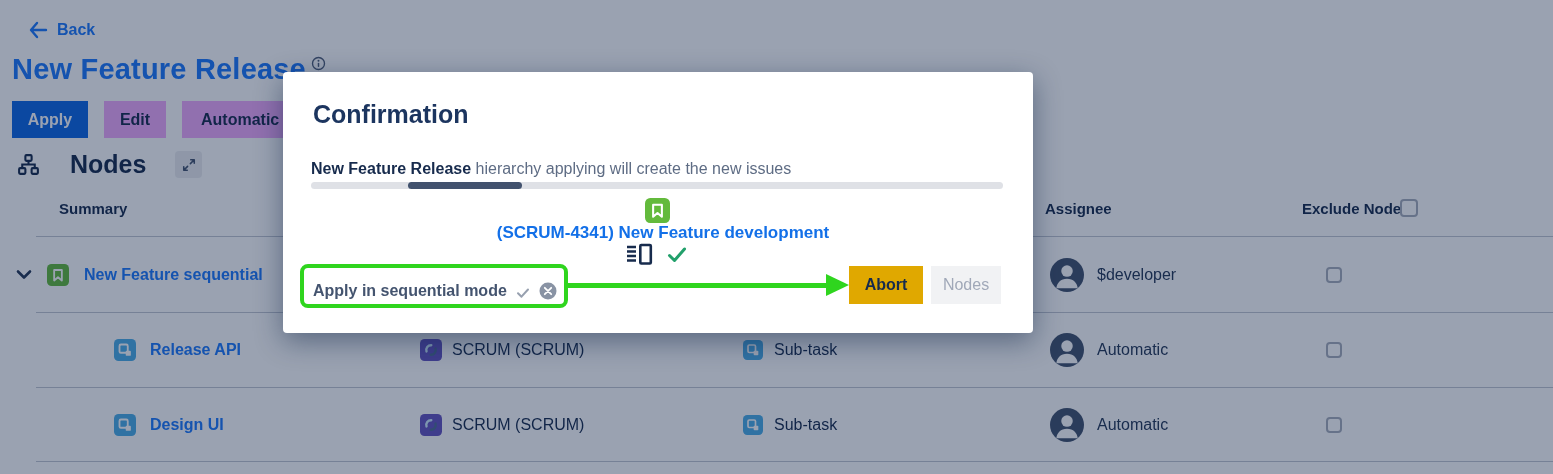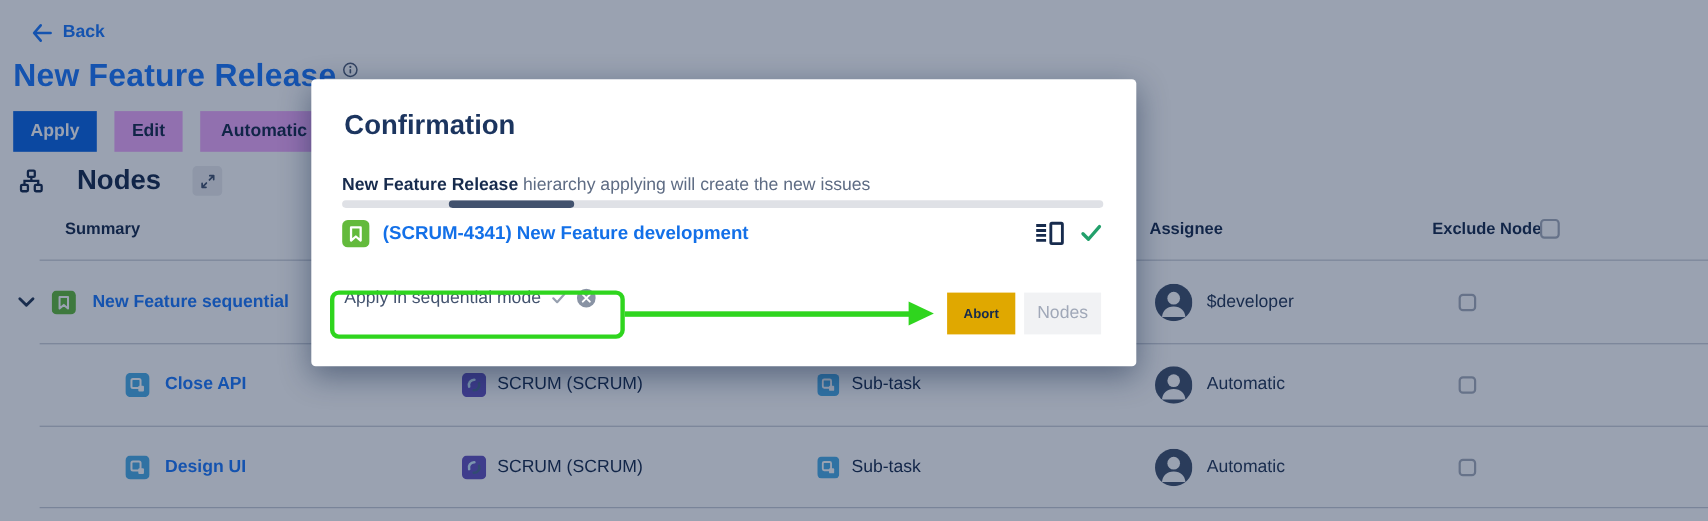--- a/index.html
+++ b/index.html
@@ -45,28 +45,28 @@
   
   .overlay{position:absolute;inset:0;background:var(--overlay);z-index:10;}
   .modal{position:absolute;left:283px;top:72px;width:750px;height:261px;background:#fff;
     border-radius:4px;box-shadow:0 8px 28px rgba(9,30,66,.45);z-index:20;}
   .modal-title{position:absolute;left:30px;top:28px;font-size:25px;font-weight:700;color:#1C355F;}
   .modal-msg{position:absolute;left:28px;top:88px;font-size:16px;color:var(--subtle);text-align:right;}
   .modal-msg b{color:var(--navy);font-weight:700;}
   .progress-track{position:absolute;left:28px;top:110px;width:692px;height:7px;border-radius:4px;
     background:#DFE1E6;overflow:hidden;}
   .progress-fill{position:absolute;top:0;height:7px;border-radius:4px;background:var(--progress_fill);}
-  .issue-row{position:absolute;left:28px;top:126px;width:692px;height:28px;display:flex;align-items:center;}
+  .issue-row{position:absolute;left:28px;top:126px;width:692px;height:28px;display:flex;align-items:center;flex-direction:column;}
   .issue-link{margin-left:12px;font-size:17px;font-weight:700;color:#1370E8;cursor:pointer;flex:1;}
   .issue-icons{display:flex;align-items:center;gap:13px;}
-  .chip{position:absolute;left:30px;top:190px;display:flex;align-items:center;gap:9px;}
+  .chip{position:absolute;left:30px;top:210px;display:flex;align-items:flex-end;gap:9px;font-weight:bold;}
   .chip-label{font-size:16px;color:#44546F;}
   .chip-remove{cursor:pointer;display:inline-flex;}
   .modal-btns{position:absolute;right:32px;top:194px;display:flex;gap:8px;}
-  .btn-abort{background:var(--abort_yellow);color:var(--navy);width:62px;height:38px;font-size:12px;font-weight:700;}
+  .btn-abort{background:var(--abort_yellow);color:var(--navy);width:74px;height:38px;font-size:16px;font-weight:700;}
   .btn-close{background:#F1F2F4;color:#A0A8B8;width:70px;height:38px;font-size:16px;font-weight:400;}
 
   
   .anno{position:absolute;z-index:30;}
   .anno-box{left:300px;top:264px;width:268px;height:44px;border:4px solid var(--annotation_green);border-radius:8px;}
   .anno-line{left:568px;top:283px;width:262px;height:5px;background:var(--annotation_green);}
   .anno-head{left:826px;top:274px;width:0;height:0;border-top:11px solid transparent;
     border-bottom:11px solid transparent;border-left:23px solid var(--annotation_green);}
   .icon{display:inline-flex;flex:none;}
 </style>
@@ -161,21 +161,21 @@
     <div class="sep" style="top:312px;"></div>
 
     <div class="trow" style="top:313px;height:74px;">
       <span class="cell" style="left:114px;">
         <svg width="22" height="22" viewBox="0 0 24 24">
             <rect width="24" height="24" rx="5" fill="#4BADE8"></rect>
             <rect x="6" y="6" width="9" height="9" rx="1.5" fill="none" stroke="#fff" stroke-width="2"></rect>
             <rect x="12.8" y="12.8" width="5.6" height="5.6" rx="1" fill="#fff"></rect>
           </svg>
       </span>
-      <span class="cell link" style="left:150px;">Close API</span>
+      <span class="cell link" style="left:150px;">Release API</span>
       <span class="cell" style="left:420px;">
         <svg width="22" height="22" viewBox="0 0 24 24">
             <rect width="24" height="24" rx="5" fill="#6554C0"></rect>
             <path d="M7.1 13.6 A5.2 5.2 0 0 1 12.3 6.8" fill="none" stroke="#CDEBFB" stroke-width="2.6" stroke-linecap="round"></path>
             <path d="M16.9 10.4 A5.2 5.2 0 0 1 11.7 17.2" fill="none" stroke="#4E6E95" stroke-width="2.6" stroke-linecap="round"></path>
           </svg>
       </span>
       <span class="cell plain" style="left:452px;">SCRUM (SCRUM)</span>
       <span class="cell" style="left:743px;">
         <svg width="20" height="20" viewBox="0 0 24 24">

